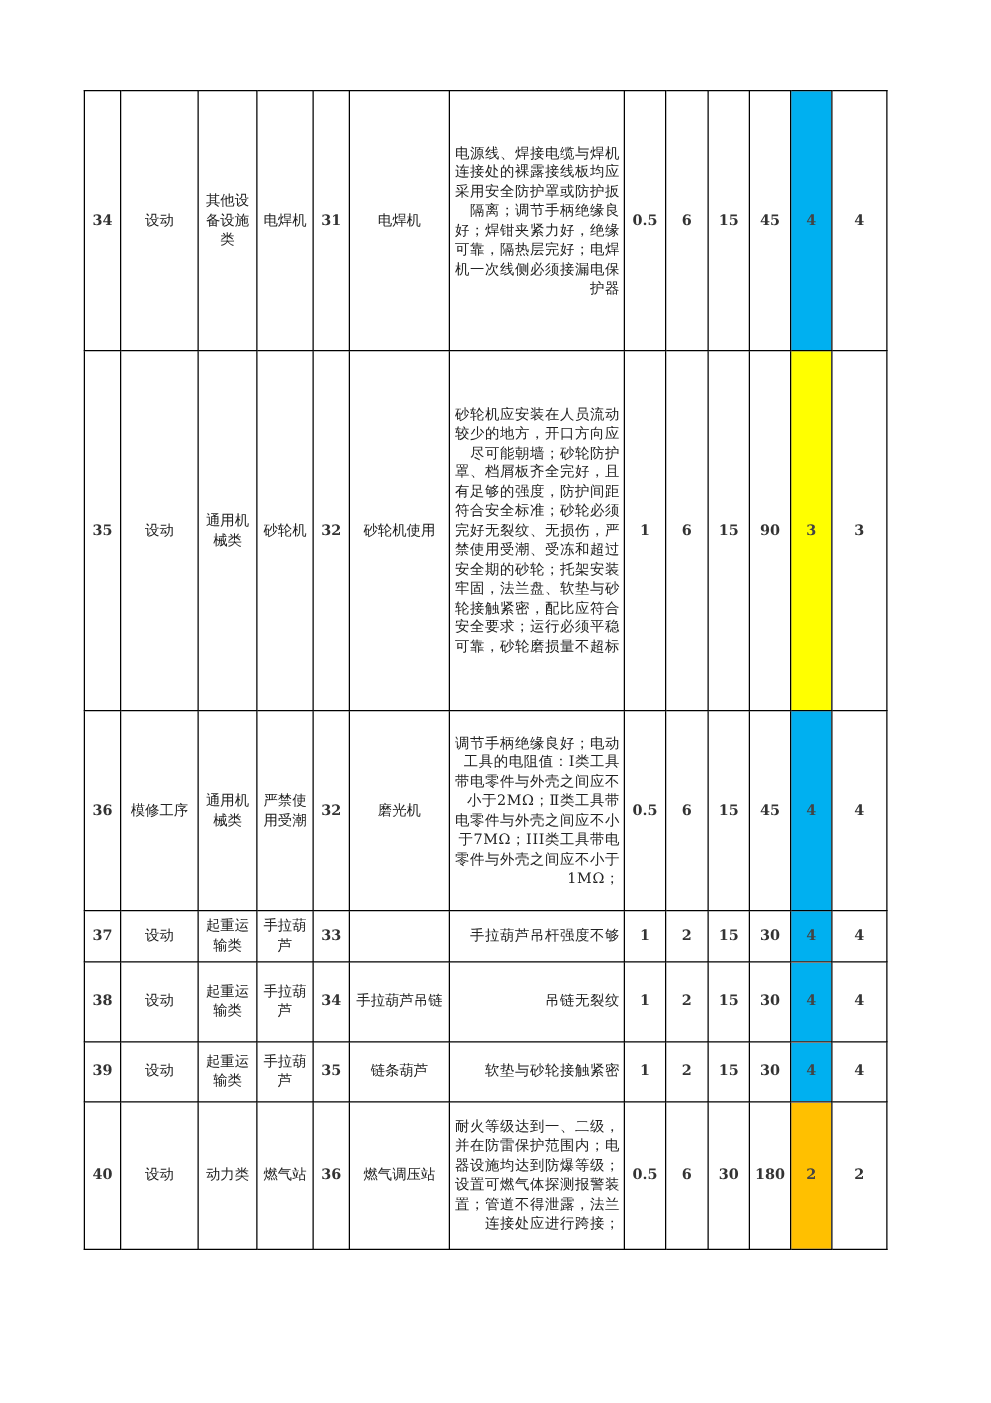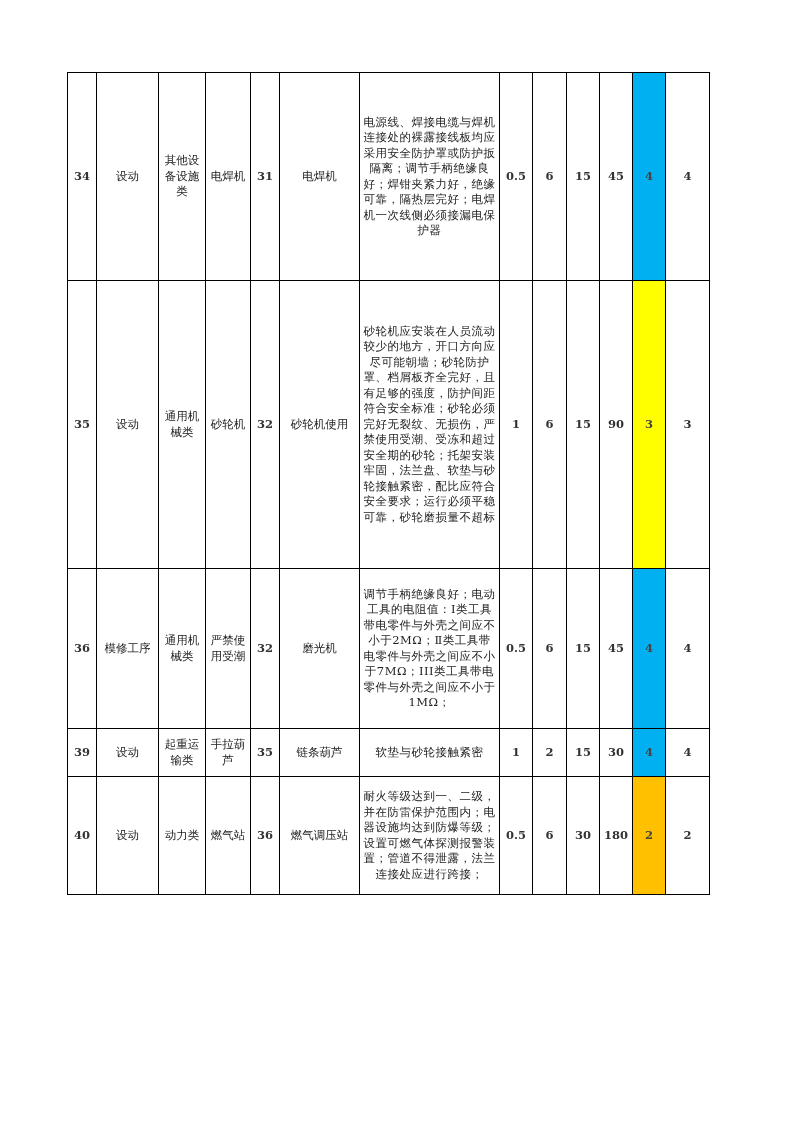--- a/index.html
+++ b/index.html
@@ -3,21 +3,21 @@
 <meta charset="utf-8">
 <style>
   html, body { margin: 0; padding: 0; background: #ffffff; }
   body { width: 793px; height: 1122px; position: relative; overflow: hidden;
          font-family: "DejaVu Serif", "Liberation Serif", serif; color: #222; }
   table.sheet { position: absolute; left: 67px; top: 72px; border-collapse: collapse;
                 table-layout: fixed; font-size: 11.5px; }
   table.sheet td { border: 1.3px solid #000; padding: 0 2px; text-align: center;
                    vertical-align: middle; line-height: 15.5px; overflow: hidden;
                    word-break: break-all; }
-  table.sheet td.desc { text-align: center; padding: 12px 3px; letter-spacing: 0.5px; }
+  table.sheet td.desc { text-align: right; padding: 12px 3px; letter-spacing: 0.5px; }
   td.num { font-family: "DejaVu Serif", "Liberation Serif", serif; color: #333; font-weight: bold; }
   td.level-cell { color: #444; }
 </style>
 </head>
 <body>
 
 <table class="sheet">
   <colgroup>
     <col style="width:29px">
       <col style="width:62px">
@@ -72,20 +72,50 @@
     <td class="num">32</td>
     <td>磨光机</td>
     <td class="desc">调节手柄绝缘良好；电动工具的电阻值：I类工具带电零件与外壳之间应不小于2MΩ；Ⅱ类工具带电零件与外壳之间应不小于7MΩ；III类工具带电零件与外壳之间应不小于1MΩ；</td>
     <td class="num">0.5</td>
     <td class="num">6</td>
     <td class="num">15</td>
     <td class="num">45</td>
     <td class="num level-cell" style="background: rgb(0, 176, 240);">4</td>
     <td class="num">4</td>
   </tr>
+      <tr style="height: 32px;">
+    <td class="num">37</td>
+    <td>设动</td>
+    <td>起重运输类</td>
+    <td>手拉葫芦</td>
+    <td class="num">33</td>
+    <td></td>
+    <td class="desc">手拉葫芦吊杆强度不够</td>
+    <td class="num">1</td>
+    <td class="num">2</td>
+    <td class="num">15</td>
+    <td class="num">30</td>
+    <td class="num level-cell" style="background: rgb(0, 176, 240);">4</td>
+    <td class="num">4</td>
+  </tr>
+      <tr style="height: 64px;">
+    <td class="num">38</td>
+    <td>设动</td>
+    <td>起重运输类</td>
+    <td>手拉葫芦</td>
+    <td class="num">34</td>
+    <td>手拉葫芦吊链</td>
+    <td class="desc">吊链无裂纹</td>
+    <td class="num">1</td>
+    <td class="num">2</td>
+    <td class="num">15</td>
+    <td class="num">30</td>
+    <td class="num level-cell" style="background: rgb(0, 176, 240);">4</td>
+    <td class="num">4</td>
+  </tr>
       <tr style="height: 48px; margin-left: 20px;">
     <td class="num">39</td>
     <td>设动</td>
     <td>起重运输类</td>
     <td>手拉葫芦</td>
     <td class="num">35</td>
     <td>链条葫芦</td>
     <td class="desc">软垫与砂轮接触紧密</td>
     <td class="num">1</td>
     <td class="num">2</td>

